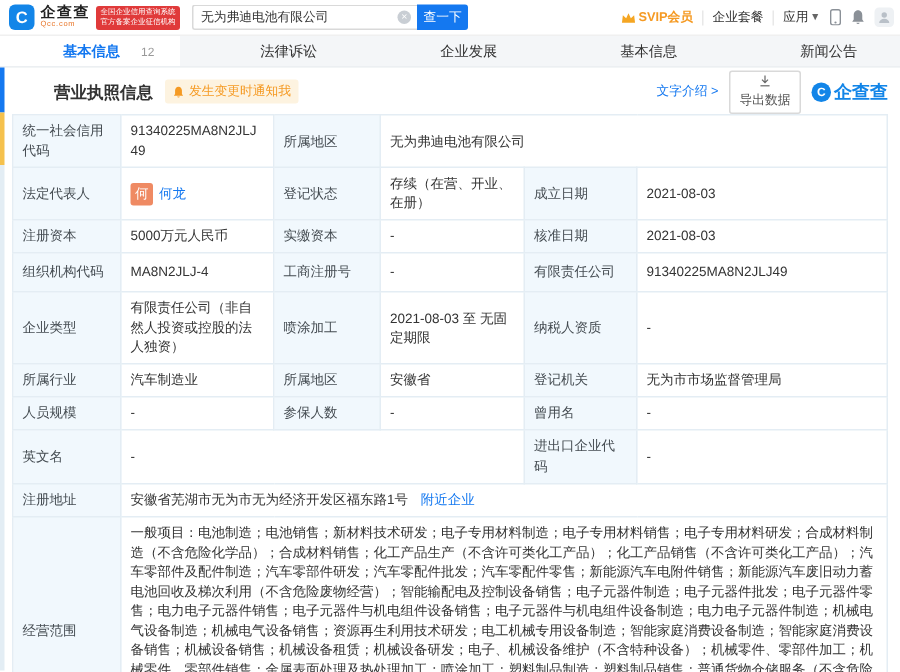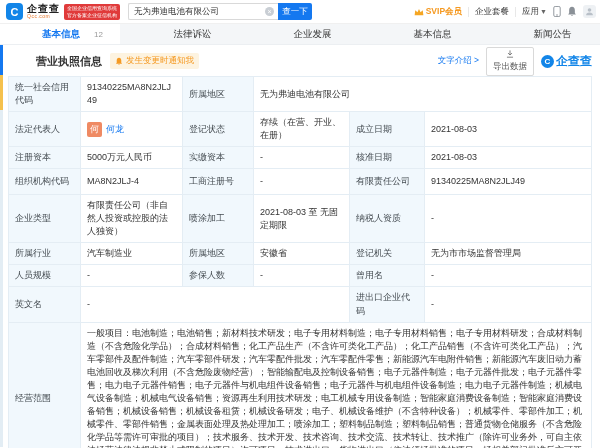--- a/index.html
+++ b/index.html
@@ -248,18 +248,25 @@
       <td class="lbl">曾用名</td>
       <td>-</td>
     </tr>
     <tr>
       <td class="lbl">英文名</td>
       <td colspan="3">-</td>
       <td class="lbl">进出口企业代码</td>
       <td>-</td>
     </tr>
     <tr>
+      <td class="lbl">注册地址</td>
+      <td colspan="5">
+        <span>安徽省芜湖市无为市无为经济开发区福东路1号</span>
+        <a class="link near-link">附近企业</a>
+      </td>
+    </tr>
+    <tr>
       <td class="lbl">经营范围</td>
       <td colspan="5" class="scope-cell">一般项目：电池制造；电池销售；新材料技术研发；电子专用材料制造；电子专用材料销售；电子专用材料研发；合成材料制造（不含危险化学品）；合成材料销售；化工产品生产（不含许可类化工产品）；化工产品销售（不含许可类化工产品）；汽车零部件及配件制造；汽车零部件研发；汽车零配件批发；汽车零配件零售；新能源汽车电附件销售；新能源汽车废旧动力蓄电池回收及梯次利用（不含危险废物经营）；智能输配电及控制设备销售；电子元器件制造；电子元器件批发；电子元器件零售；电力电子元器件销售；电子元器件与机电组件设备销售；电子元器件与机电组件设备制造；电力电子元器件制造；机械电气设备制造；机械电气设备销售；资源再生利用技术研发；电工机械专用设备制造；智能家庭消费设备制造；智能家庭消费设备销售；机械设备销售；机械设备租赁；机械设备研发；电子、机械设备维护（不含特种设备）；机械零件、零部件加工；机械零件、零部件销售；金属表面处理及热处理加工；喷涂加工；塑料制品制造；塑料制品销售；普通货物仓储服务（不含危险化学品等需许可审批的项目）；技术服务、技术开发、技术咨询、技术交流、技术转让、技术推广（除许可业务外，可自主依法经营法律法规非禁止或限制的项目）许可项目：技术进出口；货物进出口（依法须经批准的项目，经相关部门批准后方可开展经营活动）</td>
     </tr>
   </tbody>
     </table>
 </div>
 
 </body></html>

